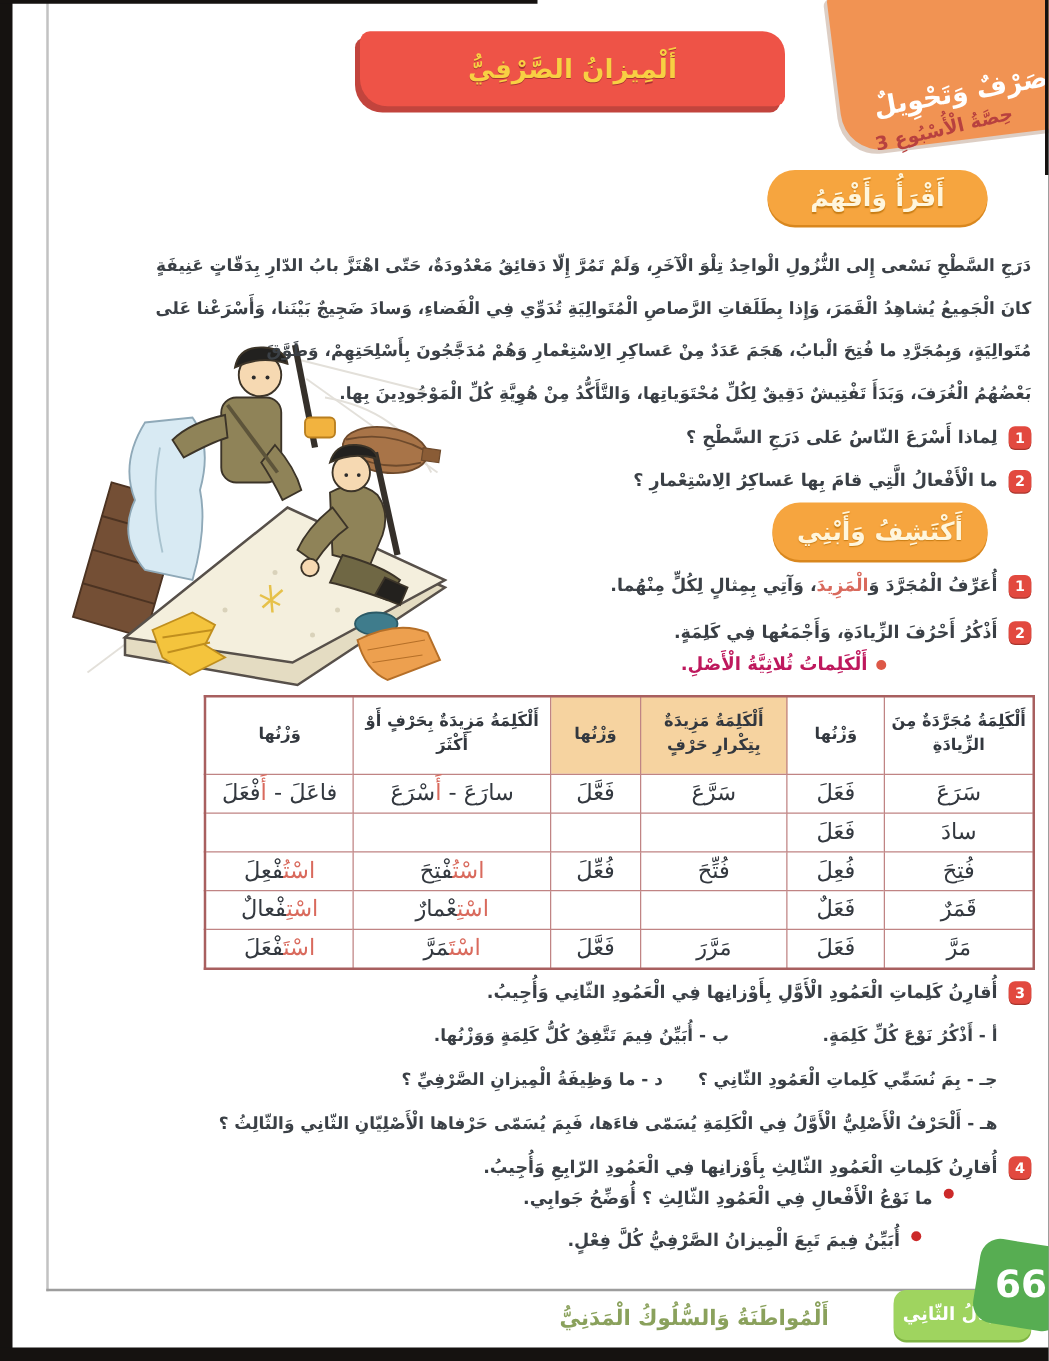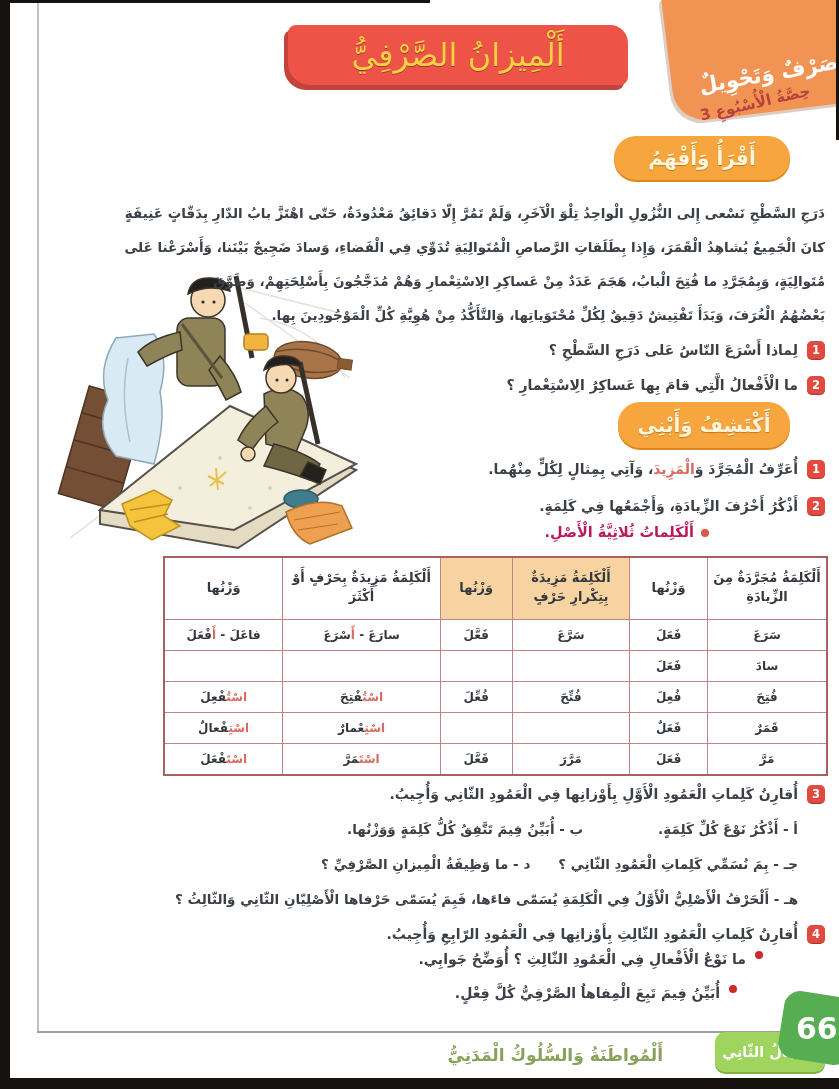--- a/index.html
+++ b/index.html
@@ -10,21 +10,21 @@
   .edge-left{left:0;top:0;width:10px;height:1089px;}
   .edge-bottom{left:0;bottom:0;width:839px;height:11px;}
   .edge-top{left:0;top:0;width:430px;height:3px;}
   .edge-right{right:0;top:0;width:3px;height:140px;}
   .scanline-v{position:absolute;left:37px;top:0;width:2px;height:1033px;background:#c2c2c2;z-index:4;}
   .scanline-h{position:absolute;left:37px;top:1031px;right:0;height:2px;background:#9d9d9d;z-index:4;}
   .pink-corner{position:absolute;top:10px;right:8px;width:150px;height:70px;border-top:2px solid #eaa9a5;border-left:2px solid #eaa9a5;border-top-left-radius:26px;z-index:5;}
 
   
   .title-badge{position:absolute;top:25px;left:288px;width:340px;height:60px;background:#ee5347;border-radius:8px 18px 8px 22px;box-shadow:-4px 5px 0 #c2443d;display:flex;align-items:center;justify-content:center;z-index:10;}
-  .title-badge span{color:#f8d043;font-weight:normal;font-size:32px;text-shadow:0 1px 0 #a33;}
+  .title-badge span{color:#f8d043;font-weight:bold;font-size:21px;text-shadow:0 1px 0 #a33;}
   .corner-tab{position:absolute;top:-16px;right:-24px;width:195px;height:128px;background:#f19353;border-radius:6px 6px 6px 32px;transform:rotate(-7deg);box-shadow:-3px 3px 0 rgba(120,60,20,.25);z-index:8;display:flex;align-items:flex-end;justify-content:center;padding-bottom:26px;}
   .corner-tab span{color:#fff;font-weight:bold;font-size:21px;transform:rotate(-3deg);white-space:nowrap;}
   .handwritten{position:absolute;top:94px;right:28px;color:#b8413f;font-size:15px;font-weight:bold;transform:rotate(-13deg);z-index:9;white-space:nowrap;}
 
   .badge-orange{position:absolute;right:49px;background:#f6a53f;border-radius:22px;display:flex;align-items:center;justify-content:center;box-shadow:0 2px 0 #d9871e;z-index:10;}
   .badge-orange span{color:#fff6dd;font-weight:bold;font-size:20px;text-shadow:0 1px 1px #c77c14;}
   .badge-read{top:136px;width:176px;height:44px;}
   .badge-discover{top:402px;width:172px;height:46px;}
 
   .paragraph{position:absolute;top:196px;right:14px;left:60px;z-index:3;}
@@ -39,21 +39,21 @@
   .q-discover{top:450px;}
   .seg-r{color:#d96a5d;}
   .red-note{position:absolute;top:524px;right:130px;color:#be185d;font-size:14.5px;font-weight:bold;z-index:3;white-space:nowrap;}
   .red-note .dot{display:inline-block;width:8px;height:8px;border-radius:50%;background:#dd5847;margin-left:7px;}
 
   
   .morph-table{position:absolute;top:556px;right:11px;left:163px;border-collapse:collapse;z-index:3;direction:rtl;}
   .morph-table th,.morph-table td{border:1px solid #c08484;text-align:center;color:#33383f;}
   .morph-table{border:2px solid #a85f5f;}
   .morph-table th{font-size:13px;font-weight:bold;height:62px;line-height:1.45;padding:2px 4px;}
-  .morph-table td{font-size:12px;font-weight:bold;height:30px;line-height:30px;padding:0 4px;white-space:nowrap;margin-top:16px;}
+  .morph-table td{font-size:18px;font-weight:normal;height:30px;line-height:30px;padding:0 4px;white-space:nowrap;margin-top:16px;}
   .morph-table .hl{background:#f6d3a0;}
 
   .q3block{position:absolute;right:14px;top:776px;left:40px;z-index:3;}
   .subrow{display:flex;align-items:center;height:35px;font-size:13.5px;font-weight:bold;color:#3b4046;padding-right:27px;white-space:nowrap;}
   .subrow .gapA{margin-right:75px;}
   .subrow .gapB{margin-right:28px;}
   .bulletrow{display:flex;align-items:flex-start;height:34px;font-size:14px;font-weight:bold;color:#3b4046;white-space:nowrap;}
   .bulletrow .dot{flex:0 0 auto;width:8px;height:8px;border-radius:50%;background:#cc2a2a;margin-left:9px;}
   .b1{padding-right:62px;}
   .b2{padding-right:88px;}
@@ -276,21 +276,21 @@
     <div class="qrow">
       <span class="chip">4</span>
       <span>أُقارِنُ كَلِماتِ الْعَمُودِ الثّالِثِ بِأَوْزانِها فِي الْعَمُودِ الرّابِعِ وَأُجِيبُ.</span>
     </div>
     <div class="bulletrow b1">
       <span class="dot"></span>
       <span>ما نَوْعُ الْأَفْعالِ فِي الْعَمُودِ الثّالِثِ ؟ أُوَضِّحُ جَوابِي.</span>
     </div>
     <div class="bulletrow b2">
       <span class="dot"></span>
-      <span>أُبَيِّنُ فِيمَ تَبِعَ الْمِفاهاُ الصَّرْفِيُّ كُلَّ فِعْلٍ.</span>
+      <span>أُبَيِّنُ فِيمَ تَبِعَ الْمِيزانُ الصَّرْفِيُّ كُلَّ فِعْلٍ.</span>
     </div>
   </div>
 
   <div class="footer-title">أَلْمُواطَنَةُ وَالسُّلُوكُ الْمَدَنِيُّ</div>
   <div class="footer-badge">
     <span>أَلْمَجالُ الثّانِي</span>
   </div>
   <div class="page-tile">
     <span>66</span>
   </div>

